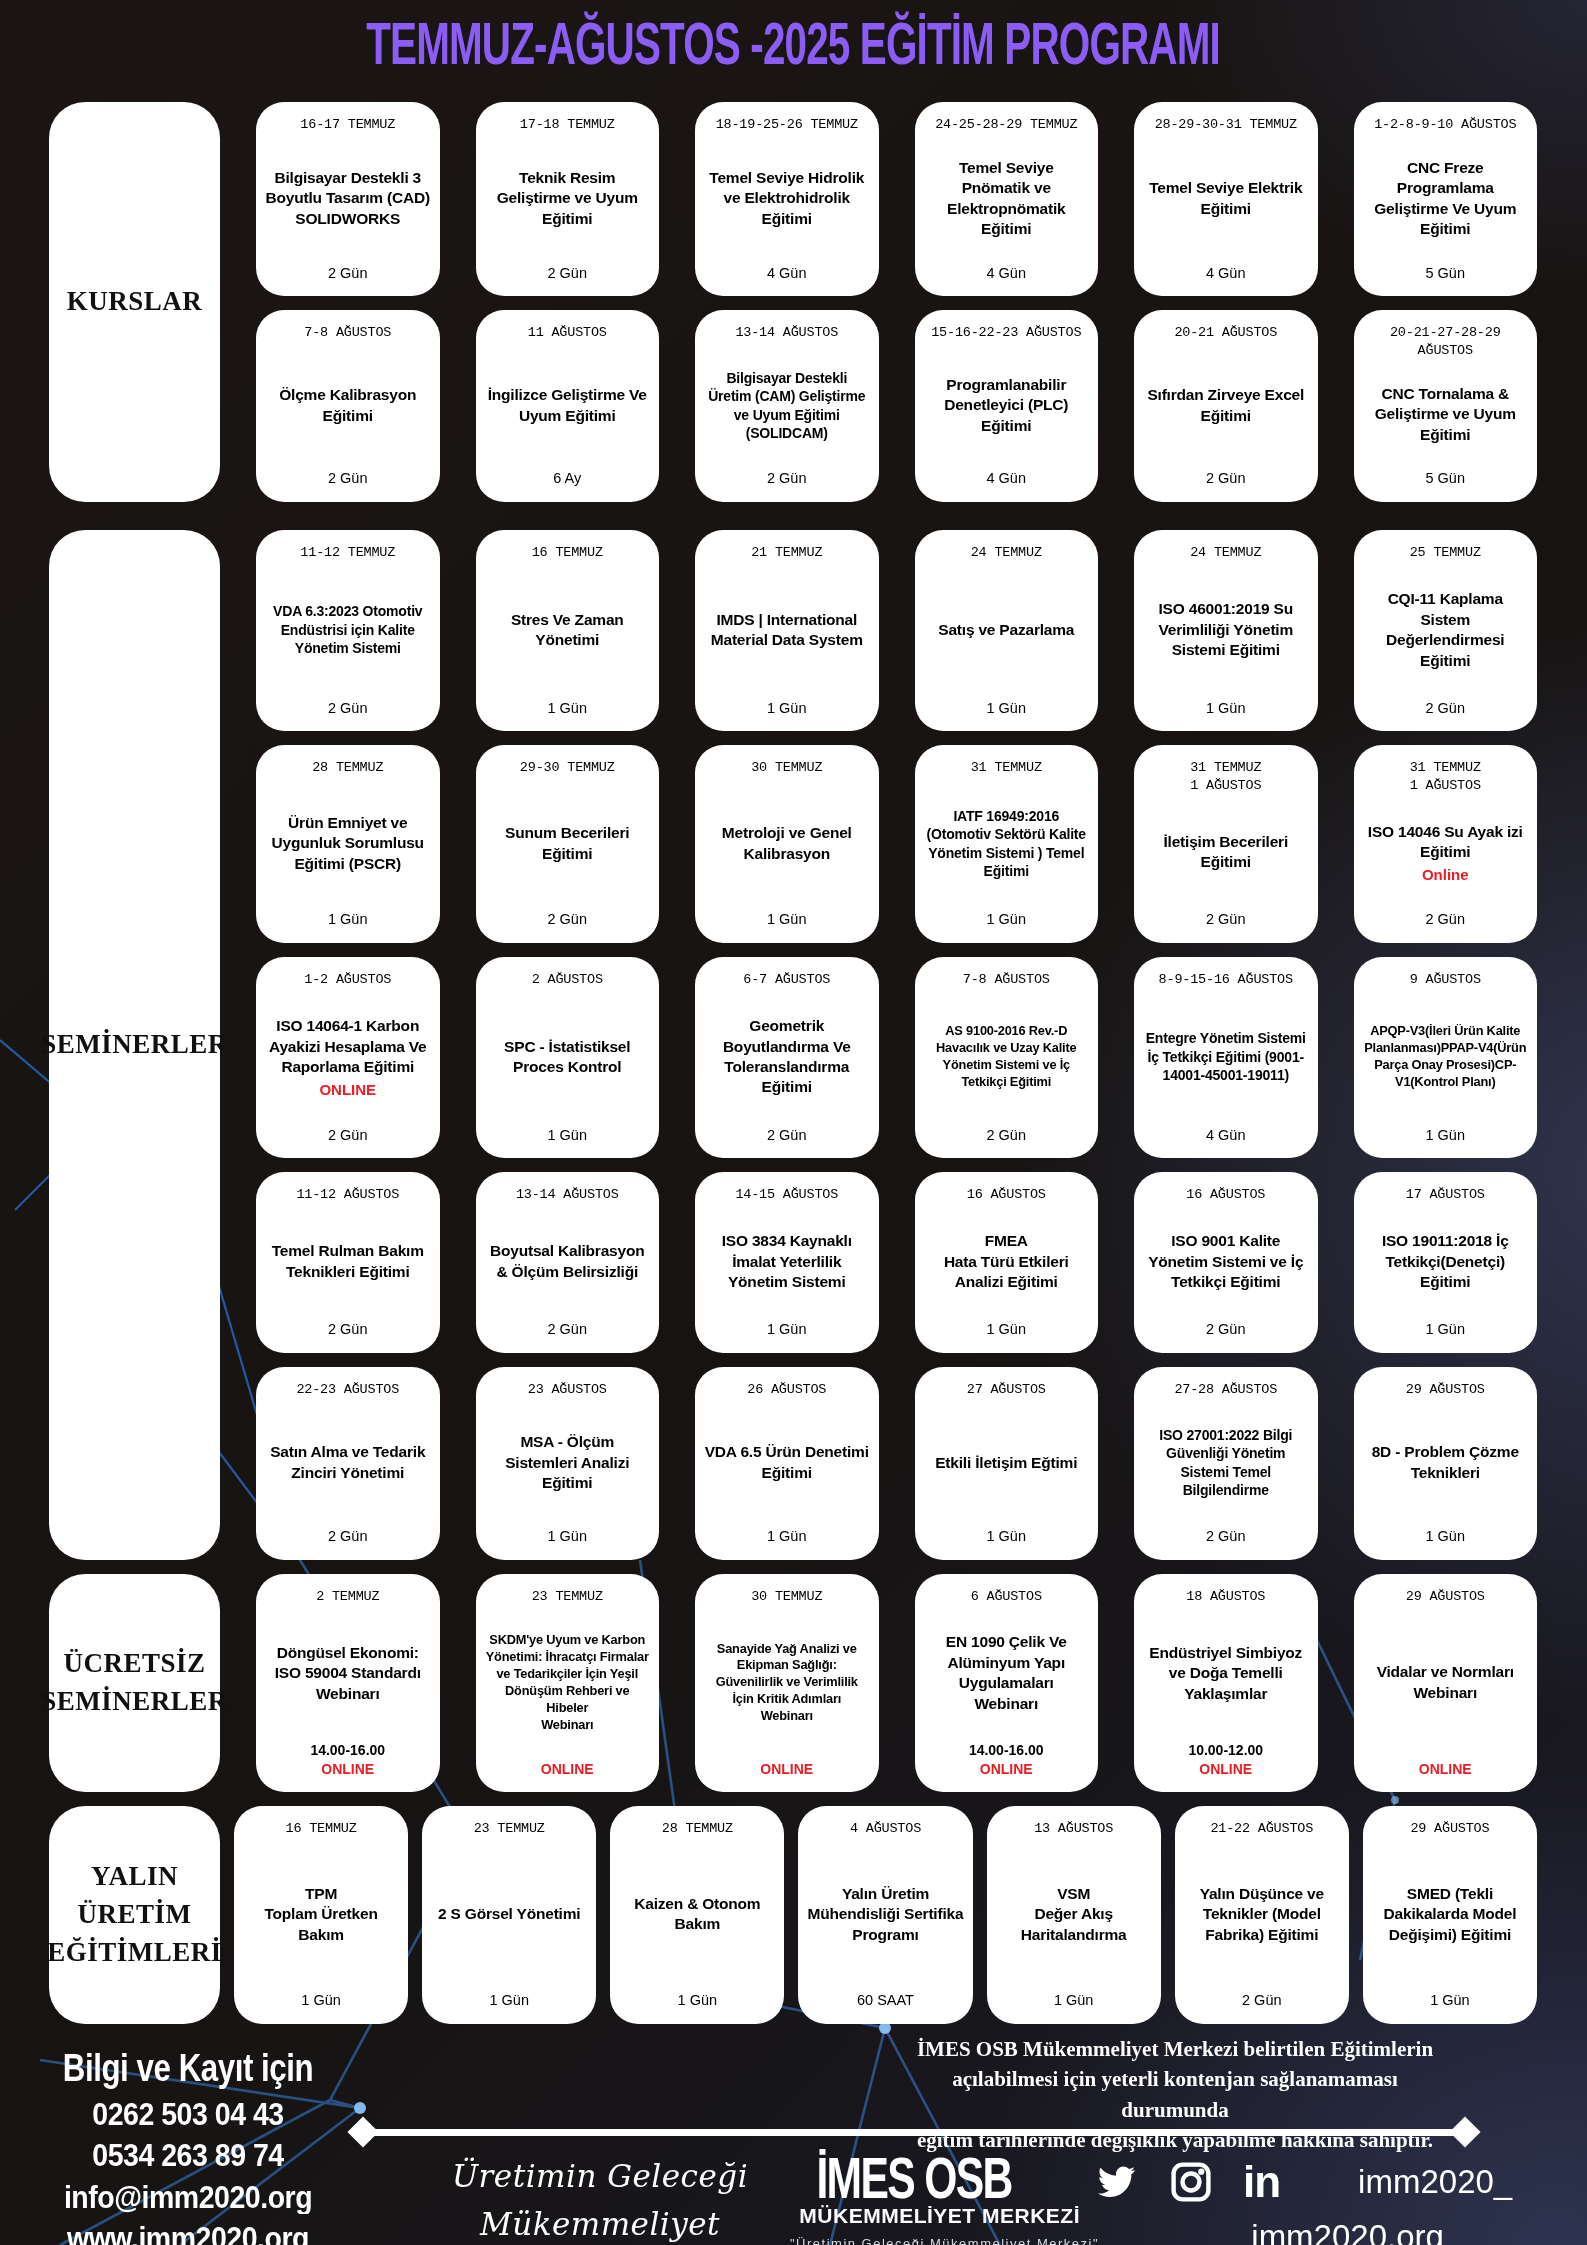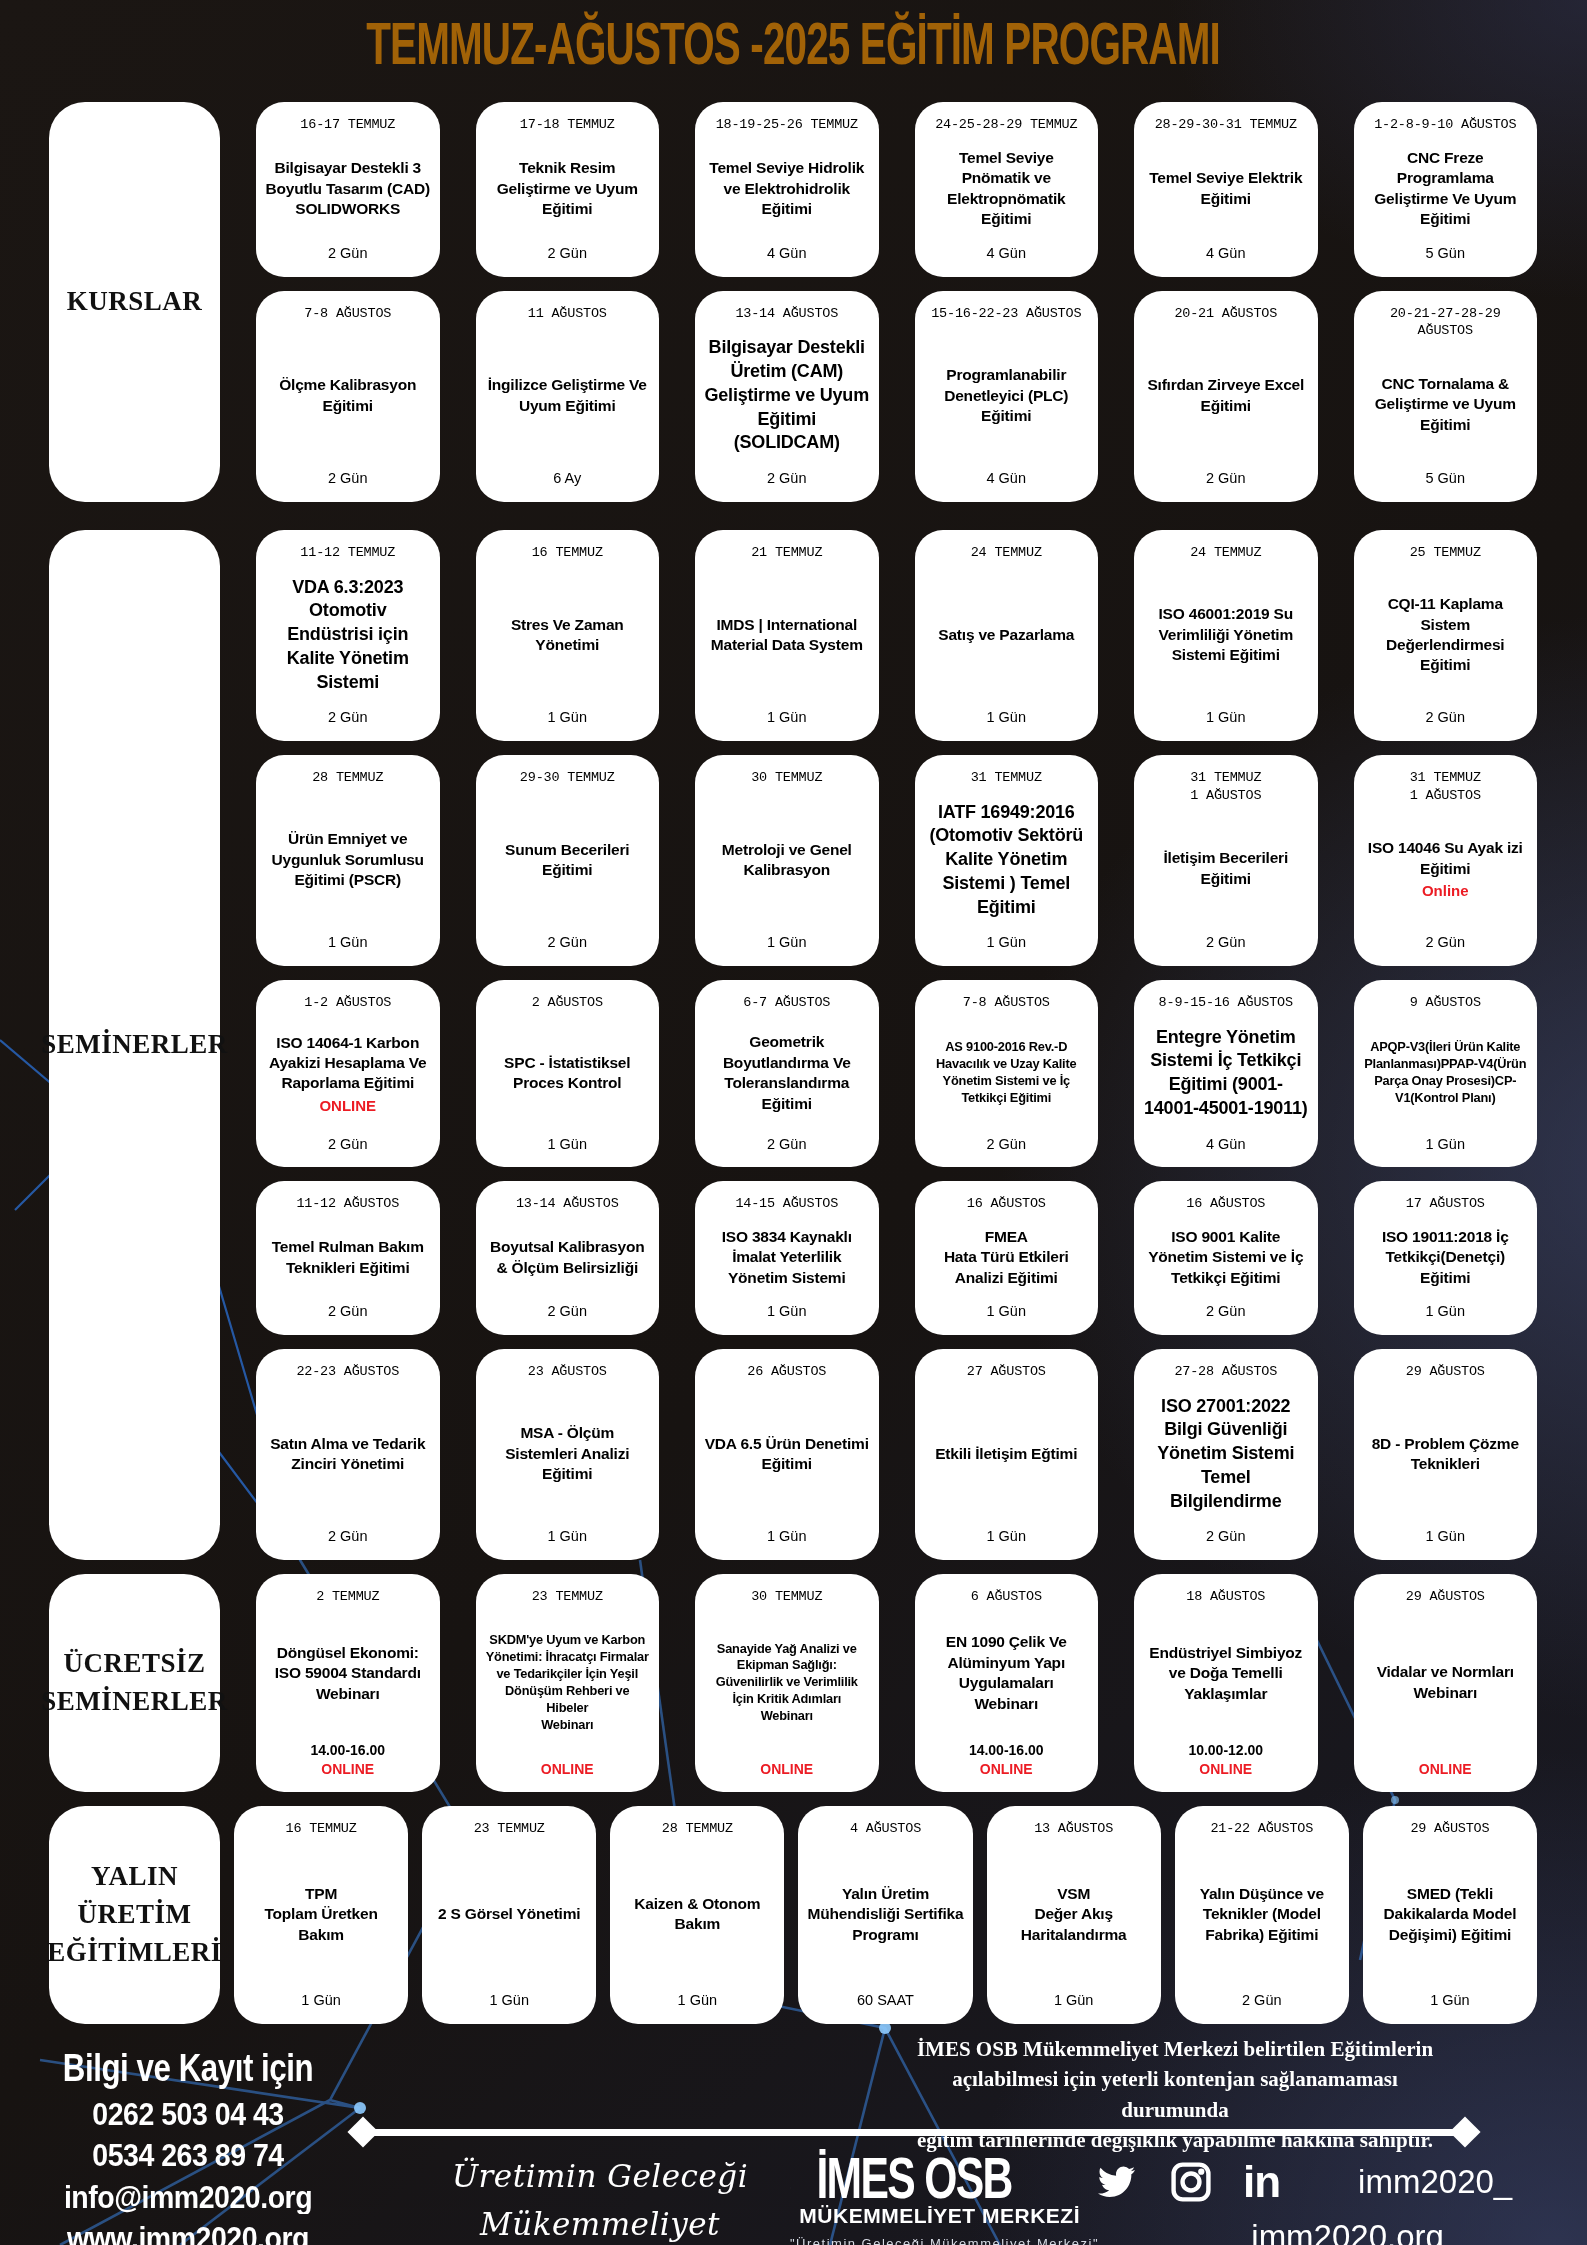--- a/index.html
+++ b/index.html
@@ -8,21 +8,21 @@
     font-family:"Liberation Sans",sans-serif;
     background:
       radial-gradient(1100px 900px at 106% 52%, rgba(70,82,128,.55), rgba(0,0,0,0) 62%),
       radial-gradient(900px 760px at 98% 100%, rgba(62,72,114,.55), rgba(0,0,0,0) 65%),
       radial-gradient(700px 500px at 100% 0%, rgba(52,58,96,.45), rgba(0,0,0,0) 60%),
       linear-gradient(135deg,#1b1613 0%,#171311 55%,#191a26 100%);
   }
   .bg-net{position:absolute;inset:0;z-index:0;}
   .page-title{
     position:absolute;top:8px;left:0;right:0;text-align:center;z-index:2;
-    color:#a16207;font-weight:700;font-size:46px;letter-spacing:-1px;white-space:nowrap;
+    color:#8b5cf6;font-weight:700;font-size:46px;letter-spacing:-1px;white-space:nowrap;
   }
   .page-title span{display:inline-block;transform:scale(.88,1.3);transform-origin:center top;}
   .schedule{position:absolute;top:102px;left:49px;right:50px;z-index:1;}
   .band{display:grid;grid-template-columns:171px repeat(6,1fr);column-gap:36px;row-gap:14px;}
   .band.band7{grid-template-columns:171px repeat(7,1fr);column-gap:14px;}
   .band:nth-child(1){height:400px;margin-bottom:28px;}
   .band:nth-child(2){height:1030px;margin-bottom:14px;}
   .band:nth-child(3){height:218px;margin-bottom:14px;}
   .band:nth-child(4){height:218px;}
   .label-box{
@@ -32,21 +32,21 @@
     letter-spacing:.5px;text-align:center;line-height:1.4;
   }
   .card{
     background:#fff;border-radius:28px;color:#000;
     display:flex;flex-direction:column;align-items:center;
     padding:12px 9px 13px;box-sizing:border-box;text-align:center;overflow:hidden;
   }
   .c-date{font-size:13.5px;letter-spacing:-.2px;white-space:pre-line;line-height:1.3;margin-top:2px;font-family:Liberation Mono, monospace;}
   .c-body{flex:1;display:flex;flex-direction:column;align-items:center;justify-content:center;width:100%;}
   .c-title{font-weight:700;letter-spacing:-.2px;line-height:1.32;white-space:pre-line;}
-  .s15{font-size:15.5px;} .s14{font-size:18px;} .s13{font-size:12.8px;}
+  .s15{font-size:15.5px;} .s14{font-size:14px;} .s13{font-size:12.8px;}
   .c-online{font-weight:700;color:#ec1c24;font-size:15px;margin-top:3px;}
   .c-bottom{display:flex;flex-direction:column;align-items:center;line-height:1.35;}
   .c-time{font-weight:700;font-size:14px;}
   .c-online-b{font-weight:700;color:#ec1c24;font-size:14px;}
   .c-duration{font-size:14.5px;}
   
   .footer{position:absolute;top:2010px;left:0;right:0;height:235px;z-index:2;color:#fff;}
   .contact{position:absolute;left:28px;top:20px;width:320px;text-align:center;font-weight:700;margin-top:18px;}
   .contact .c-head{font-size:34px;letter-spacing:-.5px;transform:scale(.92,1.15);margin-bottom:6px;}
   .contact .c-line{font-size:30px;letter-spacing:-.5px;line-height:1.38;transform:scale(.95,1.05);}

